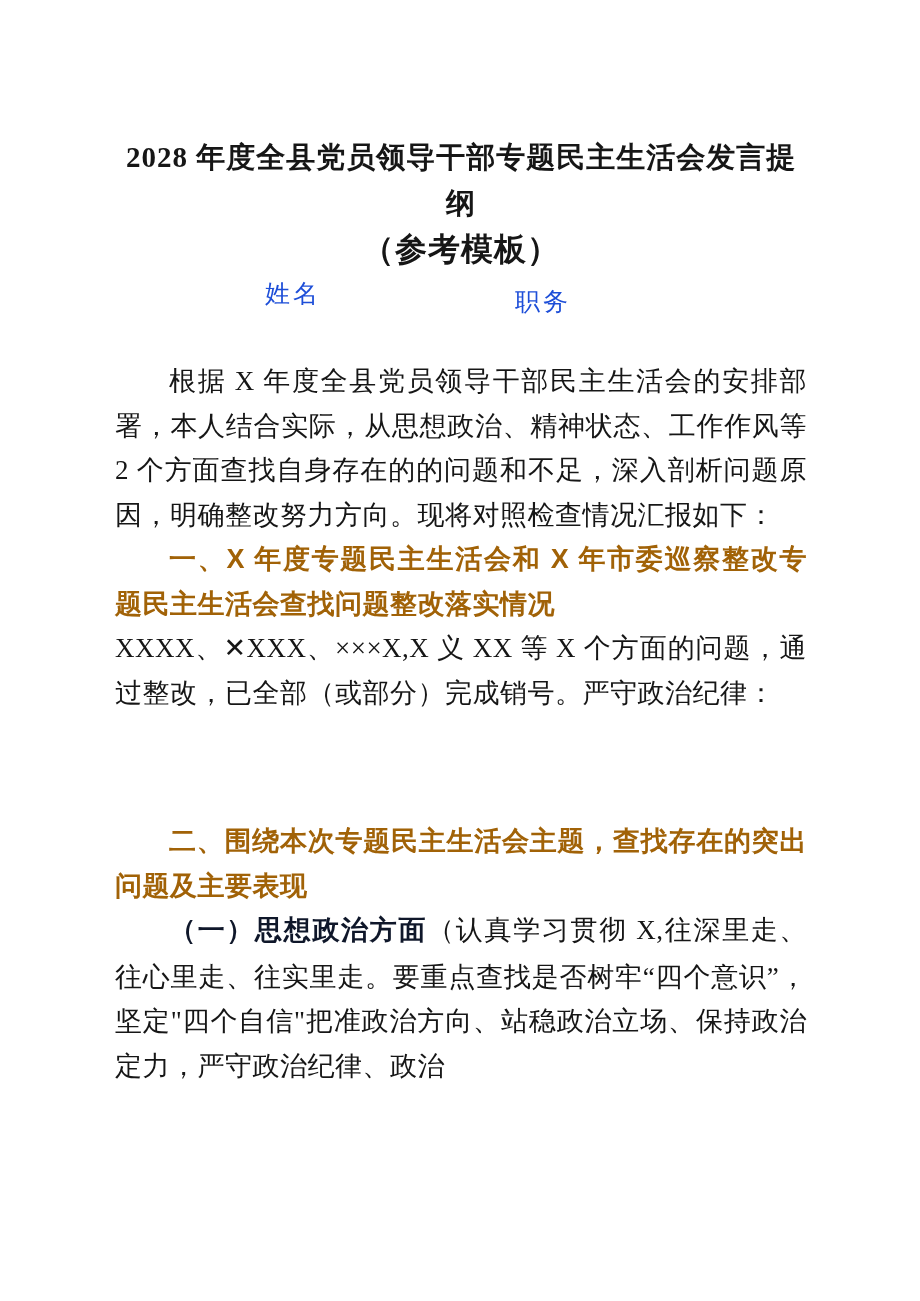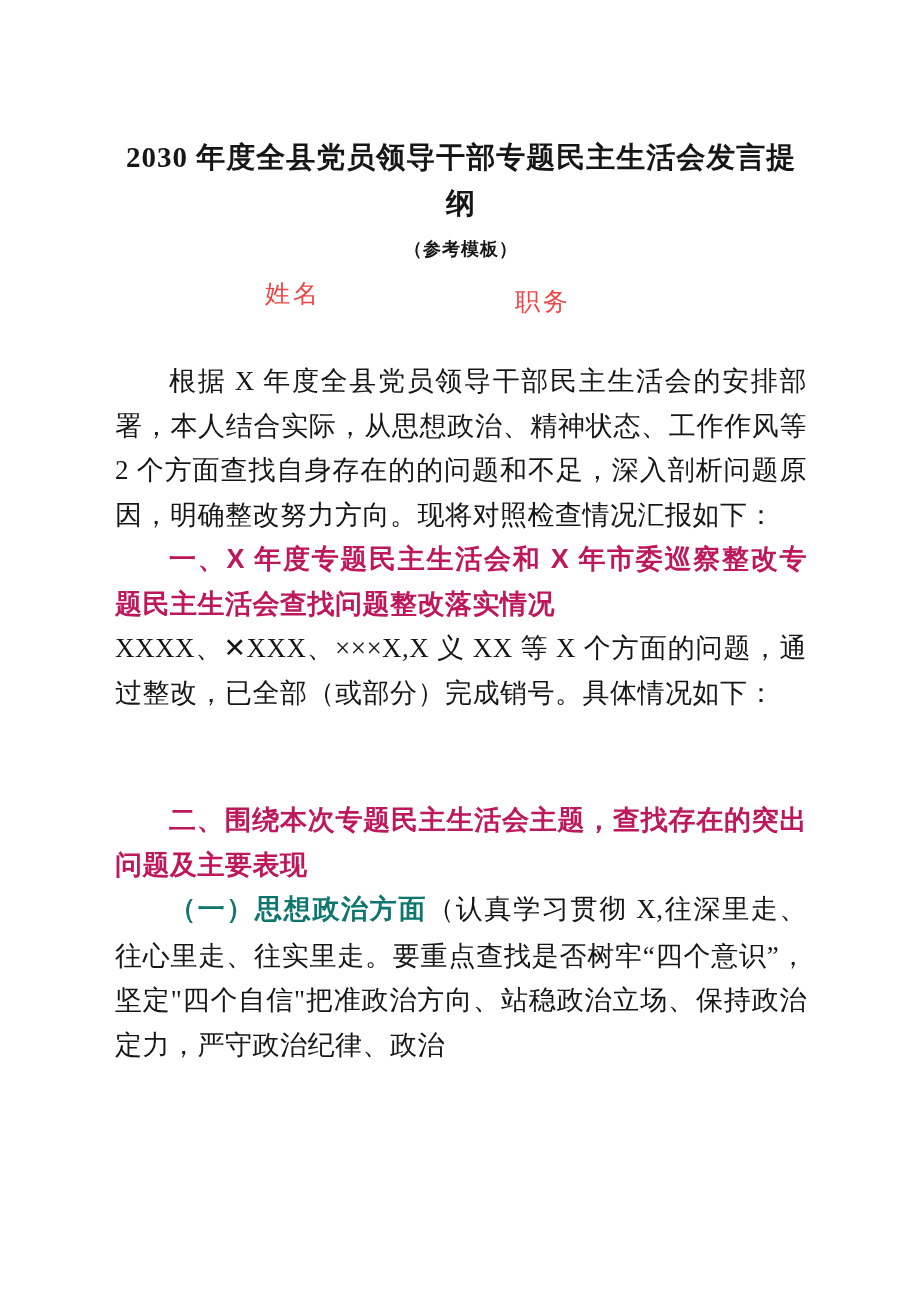--- a/index.html
+++ b/index.html
@@ -25,34 +25,34 @@
   .doc-title {
     margin: 0;
     font-size: 29px;
     font-weight: 700;
     line-height: 46px;
     text-align: center;
     letter-spacing: 1px;
     font-family: "Liberation Serif", "DejaVu Serif", serif;
   }
   .doc-subtitle {
-    font-size: 18px;
+    font-size: 32px;
     font-weight: 700;
     line-height: 46px;
     text-align: center;
     letter-spacing: 1px;
   }
   .byline {
     position: relative;
     height: 44px;
     margin-bottom: 43px;
     font-size: 25px;
     line-height: 44px;
     letter-spacing: 3px;
-    color: #ef4444;
+    color: #1d4ed8;
   }
   .byline .name-label {
     position: absolute;
     left: 150px;
     top: 0;
   }
   .byline .position-label {
     position: absolute;
     left: 400px;
     top: 8px;
@@ -63,51 +63,51 @@
     line-height: 44.5px;
     text-align: justify;
     letter-spacing: 0.5px;
   }
   .indent {
     text-indent: 2em;
   }
   .heading {
     font-weight: 700;
     font-family: "Liberation Sans", "DejaVu Sans", sans-serif;
-    color: #be185d;
+    color: #a16207;
   }
   .heading-inline {
     font-weight: 700;
     font-family: Liberation Mono, monospace;
-    color: #0f766e;
+    color: #0f172a;
   }
   .gap-before {
-    margin-top: 83px;
+    margin-top: 104px;
   }
 </style>
 </head>
 <body>
 
 <div class="page">
   <div class="content">
 
-    <h1 class="doc-title">2030 年度全县党员领导干部专题民主生活会发言提纲</h1>
+    <h1 class="doc-title">2028 年度全县党员领导干部专题民主生活会发言提纲</h1>
 
     <div class="doc-subtitle">（参考模板）</div>
 
     <div class="byline">
       <span class="name-label">姓名</span>
       <span class="position-label">职务</span>
     </div>
 
     <p class="para indent">根据 X 年度全县党员领导干部民主生活会的安排部署，本人结合实际，从思想政治、精神状态、工作作风等 2 个方面查找自身存在的的问题和不足，深入剖析问题原因，明确整改努力方向。现将对照检查情况汇报如下：</p>
 
     <p class="para indent heading">一、X 年度专题民主生活会和 X 年市委巡察整改专题民主生活会查找问题整改落实情况</p>
 
 
-    <p class="para">XXXX、✕XXX、×××X,X 义 XX 等 X 个方面的问题，通过整改，已全部（或部分）完成销号。具体情况如下：</p>
+    <p class="para">XXXX、✕XXX、×××X,X 义 XX 等 X 个方面的问题，通过整改，已全部（或部分）完成销号。严守政治纪律：</p>
 
     <p class="para indent heading gap-before">二、围绕本次专题民主生活会主题，查找存在的突出问题及主要表现</p>
 
     <p class="para indent"><span class="heading-inline">（一）思想政治方面</span><span>（认真学习贯彻 X,往深里走、往心里走、往实里走。要重点查找是否树牢“四个意识”，坚定"四个自信"把准政治方向、站稳政治立场、保持政治定力，严守政治纪律、政治</span></p>
 
   </div>
 </div>
 
 </body></html>

